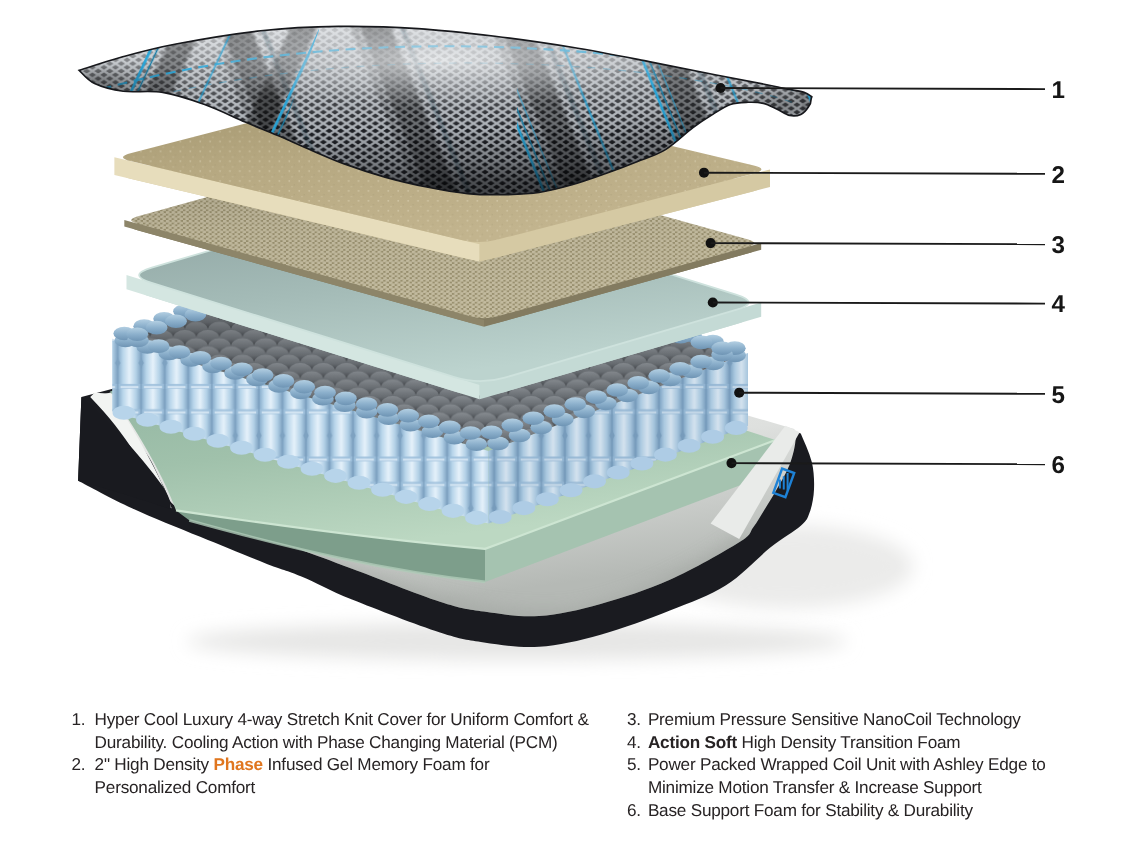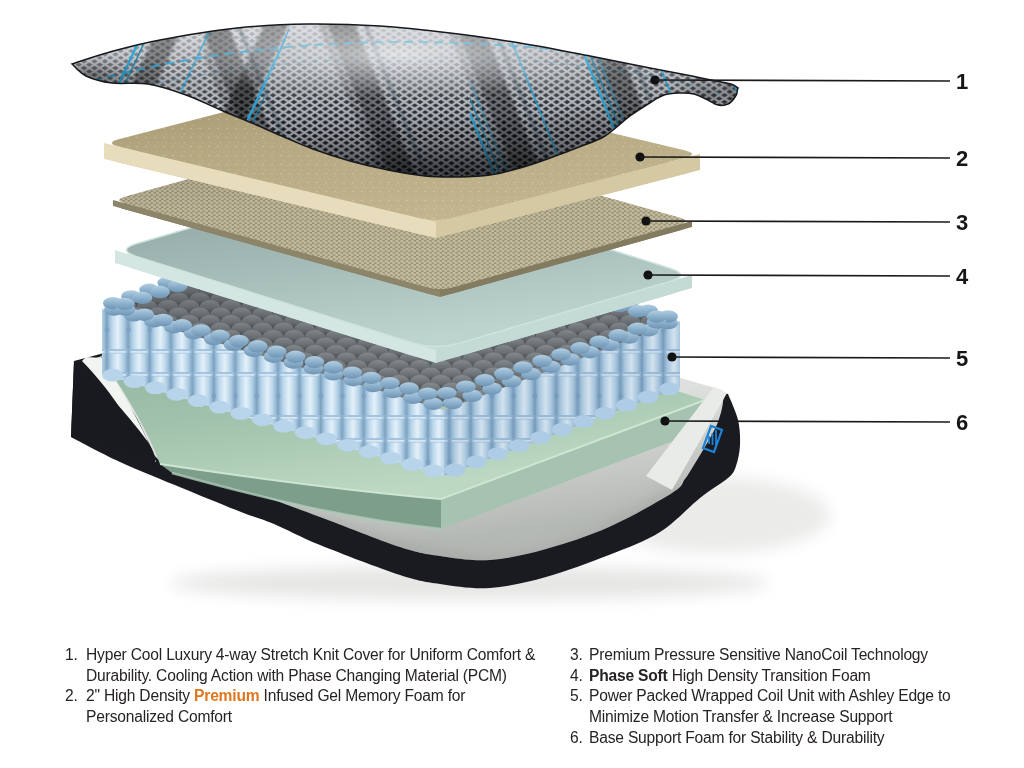--- a/index.html
+++ b/index.html
@@ -368,21 +368,21 @@
 <text x="956" y="284" font-family="Liberation Sans, sans-serif" font-size="22" font-weight="bold" fill="#161616">4</text>
 <circle cx="672" cy="357" r="4.6" fill="#111111"></circle>
 <line x1="672" y1="357" x2="950" y2="358" stroke="#1a1a1a" stroke-width="1.7"></line>
 <text x="956" y="366" font-family="Liberation Sans, sans-serif" font-size="22" font-weight="bold" fill="#161616">5</text>
 <circle cx="665" cy="421" r="4.6" fill="#111111"></circle>
 <line x1="665" y1="421" x2="950" y2="422" stroke="#1a1a1a" stroke-width="1.7"></line>
 <text x="956" y="430" font-family="Liberation Sans, sans-serif" font-size="22" font-weight="bold" fill="#161616">6</text>
 </svg>
 <div class="legend lg-l">
 <div class="li"><span class="n">1.</span>Hyper Cool Luxury 4-way Stretch Knit Cover for Uniform Comfort &amp;<br>Durability. Cooling Action with Phase Changing Material (PCM)</div>
-<div class="li"><span class="n">2.</span>2" High Density <span class="cop">Premium</span> Infused Gel Memory Foam for<br>Personalized Comfort</div>
+<div class="li"><span class="n">2.</span>2" High Density <span class="cop">Phase</span> Infused Gel Memory Foam for<br>Personalized Comfort</div>
 </div>
 <div class="legend lg-r">
 <div class="li"><span class="n">3.</span>Premium Pressure Sensitive NanoCoil Technology</div>
-<div class="li"><span class="n">4.</span><b>Phase Soft</b> High Density Transition Foam</div>
+<div class="li"><span class="n">4.</span><b>Action Soft</b> High Density Transition Foam</div>
 <div class="li"><span class="n">5.</span>Power Packed Wrapped Coil Unit with Ashley Edge to<br>Minimize Motion Transfer &amp; Increase Support</div>
 <div class="li"><span class="n">6.</span>Base Support Foam for Stability &amp; Durability</div>
 </div>
 </div>
 
 </body></html>

